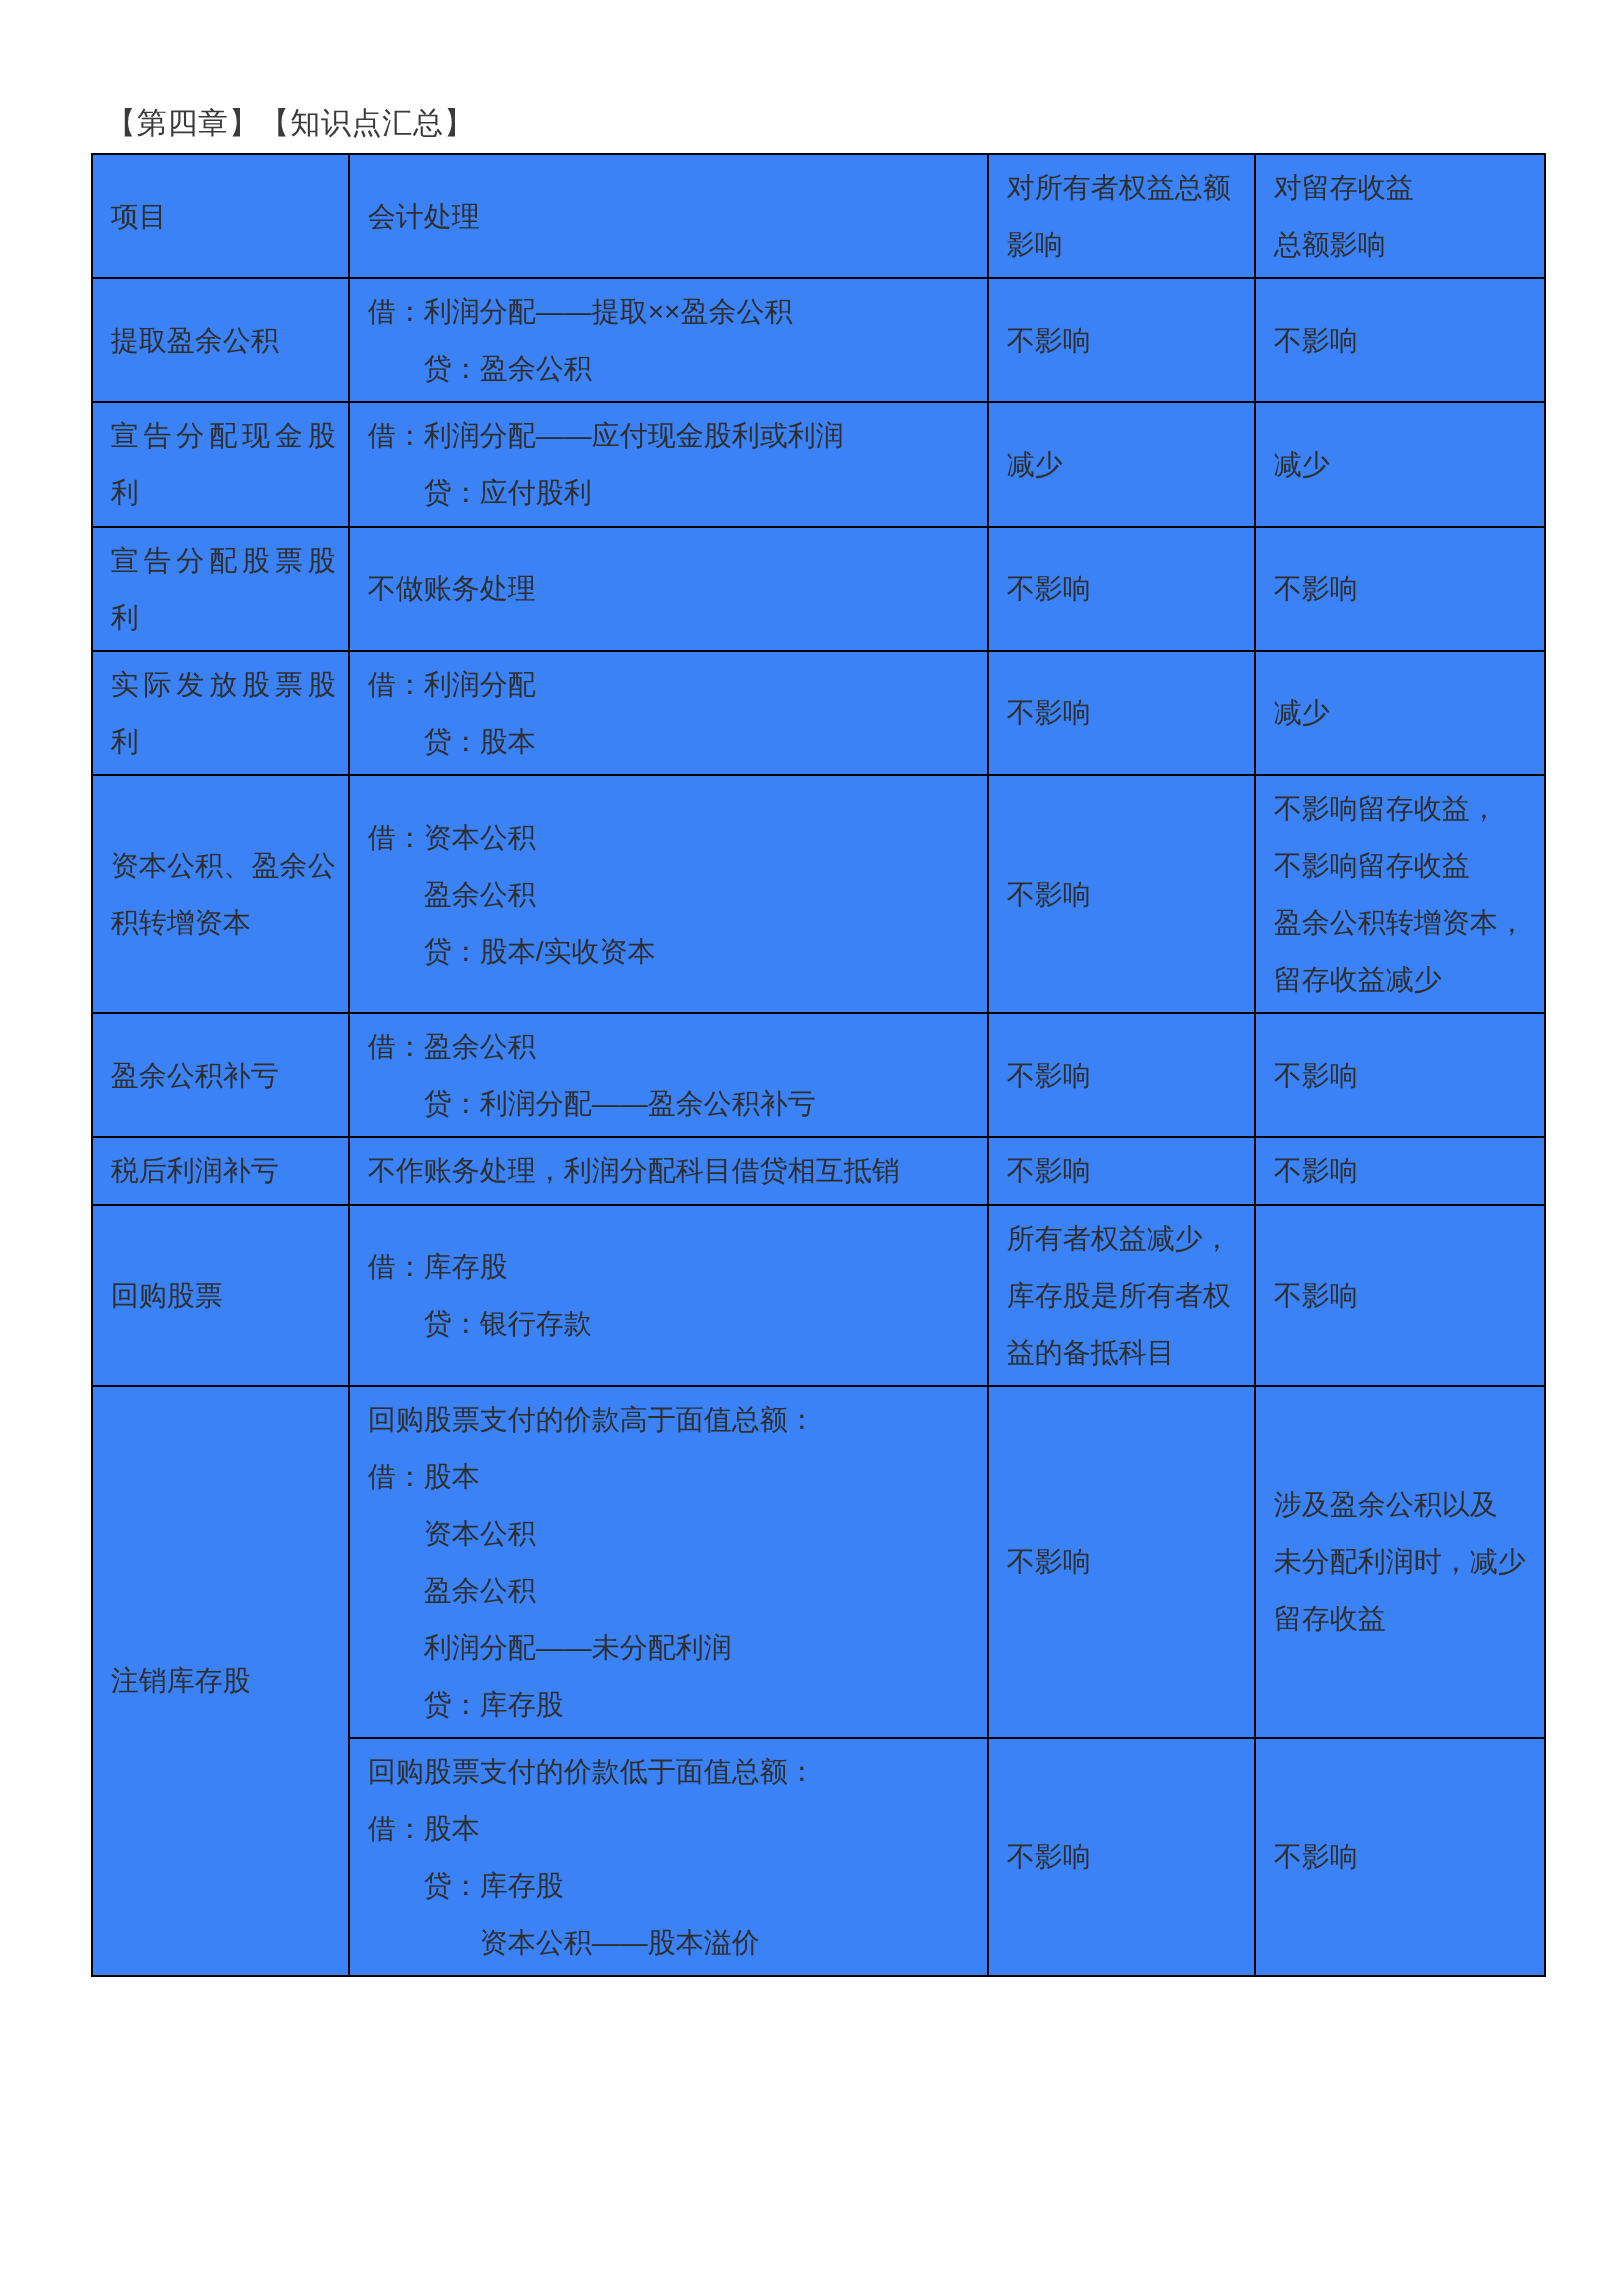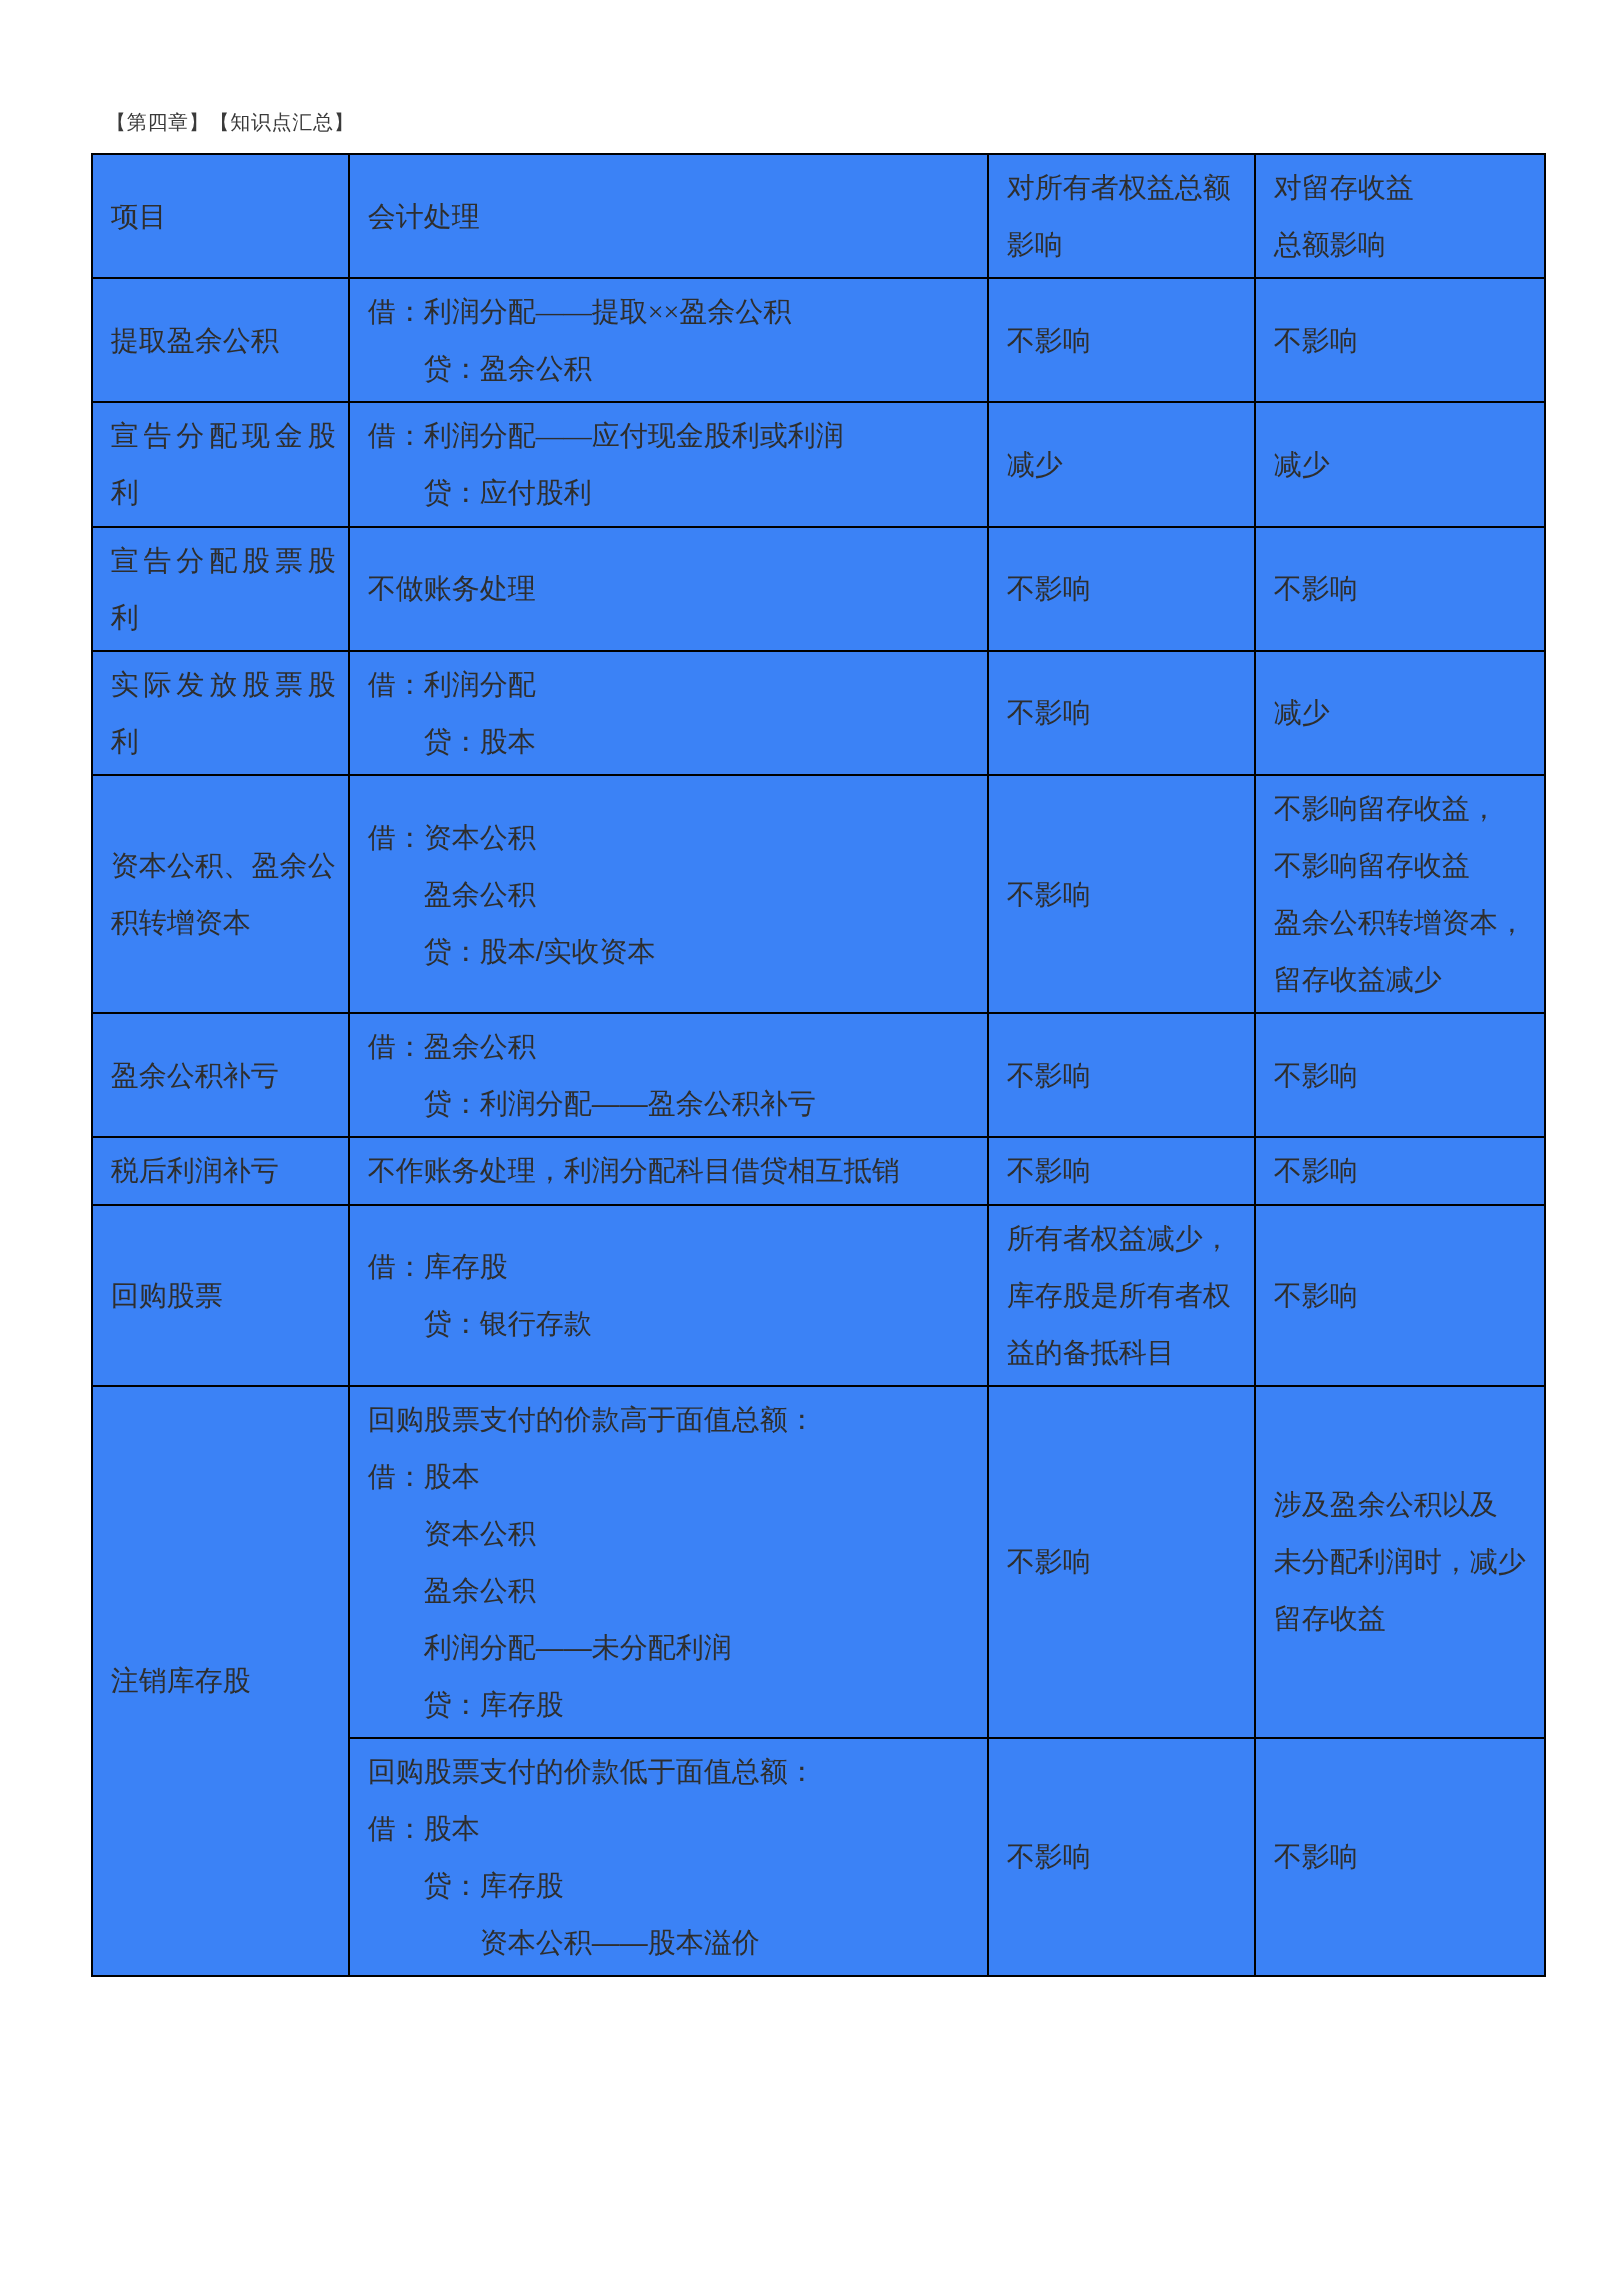--- a/index.html
+++ b/index.html
@@ -4,21 +4,21 @@
 <style>
   html,body{margin:0;padding:0;background:#ffffff;}
   body{
     width:1623px;height:2295px;
     font-family:"Liberation Sans","DejaVu Sans",sans-serif;
     color:#2e2e2e;
   }
   .page{position:relative;width:1623px;height:2295px;background:#fff;overflow:hidden;}
   .doc-title{
     position:absolute;left:106px;top:102px;
-    font-size:20px;line-height:41px;color:#3a3a3a;
+    font-size:30px;line-height:41px;color:#3a3a3a;
     letter-spacing:0.7px;white-space:nowrap;
   }
   table.kt{
     position:absolute;left:91px;top:153px;
     width:1454px;
     border-collapse:collapse;table-layout:fixed;
     background:#3b82f6;
   }
   table.kt td{
     border:2.7px solid #000;
@@ -26,21 +26,21 @@
     padding:4.1px 12.3px 4.1px 17.7px;
     font-size:28px;
     line-height:57px;
     color:#2e2e2e;
     overflow:hidden;
   }
   .line{white-space:nowrap;}
   
   .jl{text-align:justify;text-align-last:justify;}
   
-  .i0{padding-left:0;font-family:Liberation Serif, serif;}
+  .i0{padding-left:0;}
   .i1{padding-left:2em;}
   .i2{padding-left:4em;}
   
   .hh {height:112px;}
   .hr1{height:115px;}
   .hr2{height:116px;}
   .hr3{height:112px;padding-left:17px;}
   .hr4{height:114px;padding-left:48px;}
   .hr5{height:224px;}
   .hr6{height:112px;border-radius:19px;}

